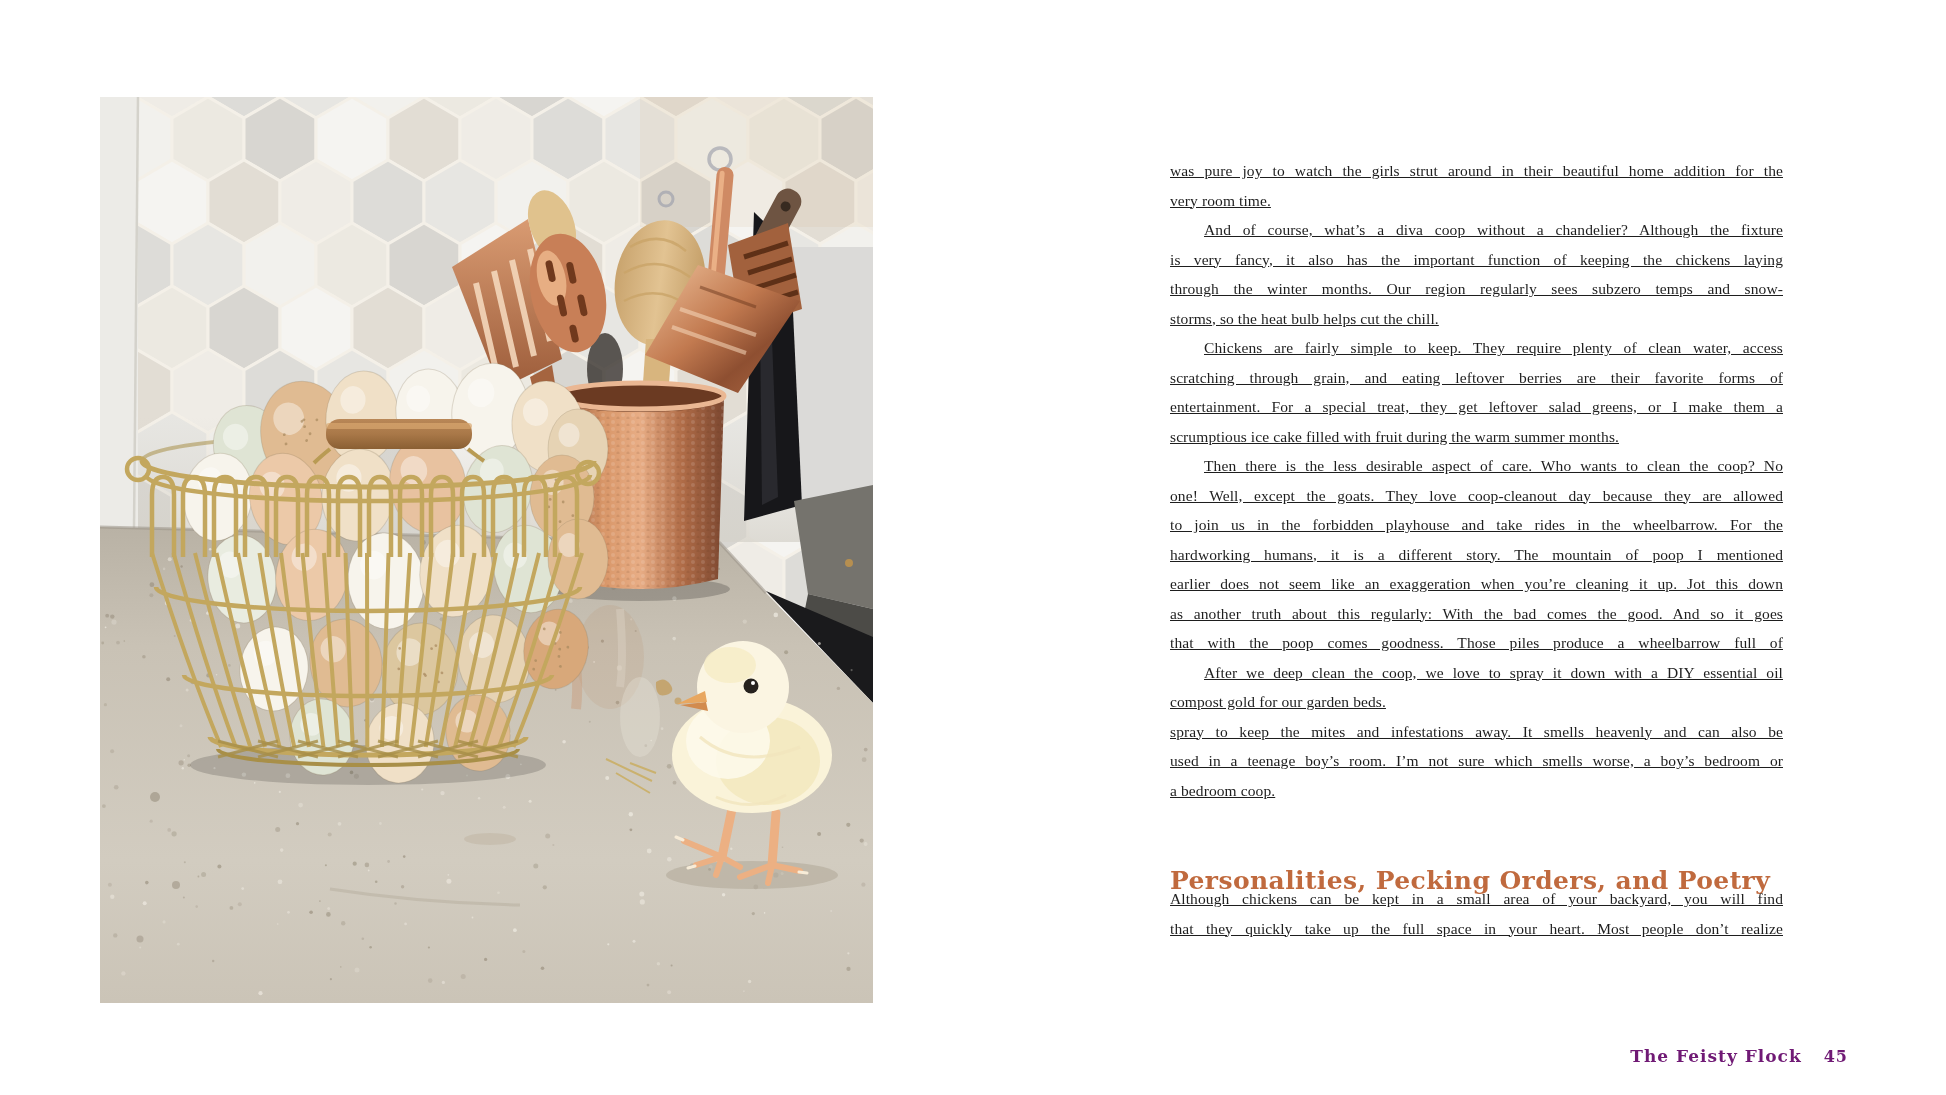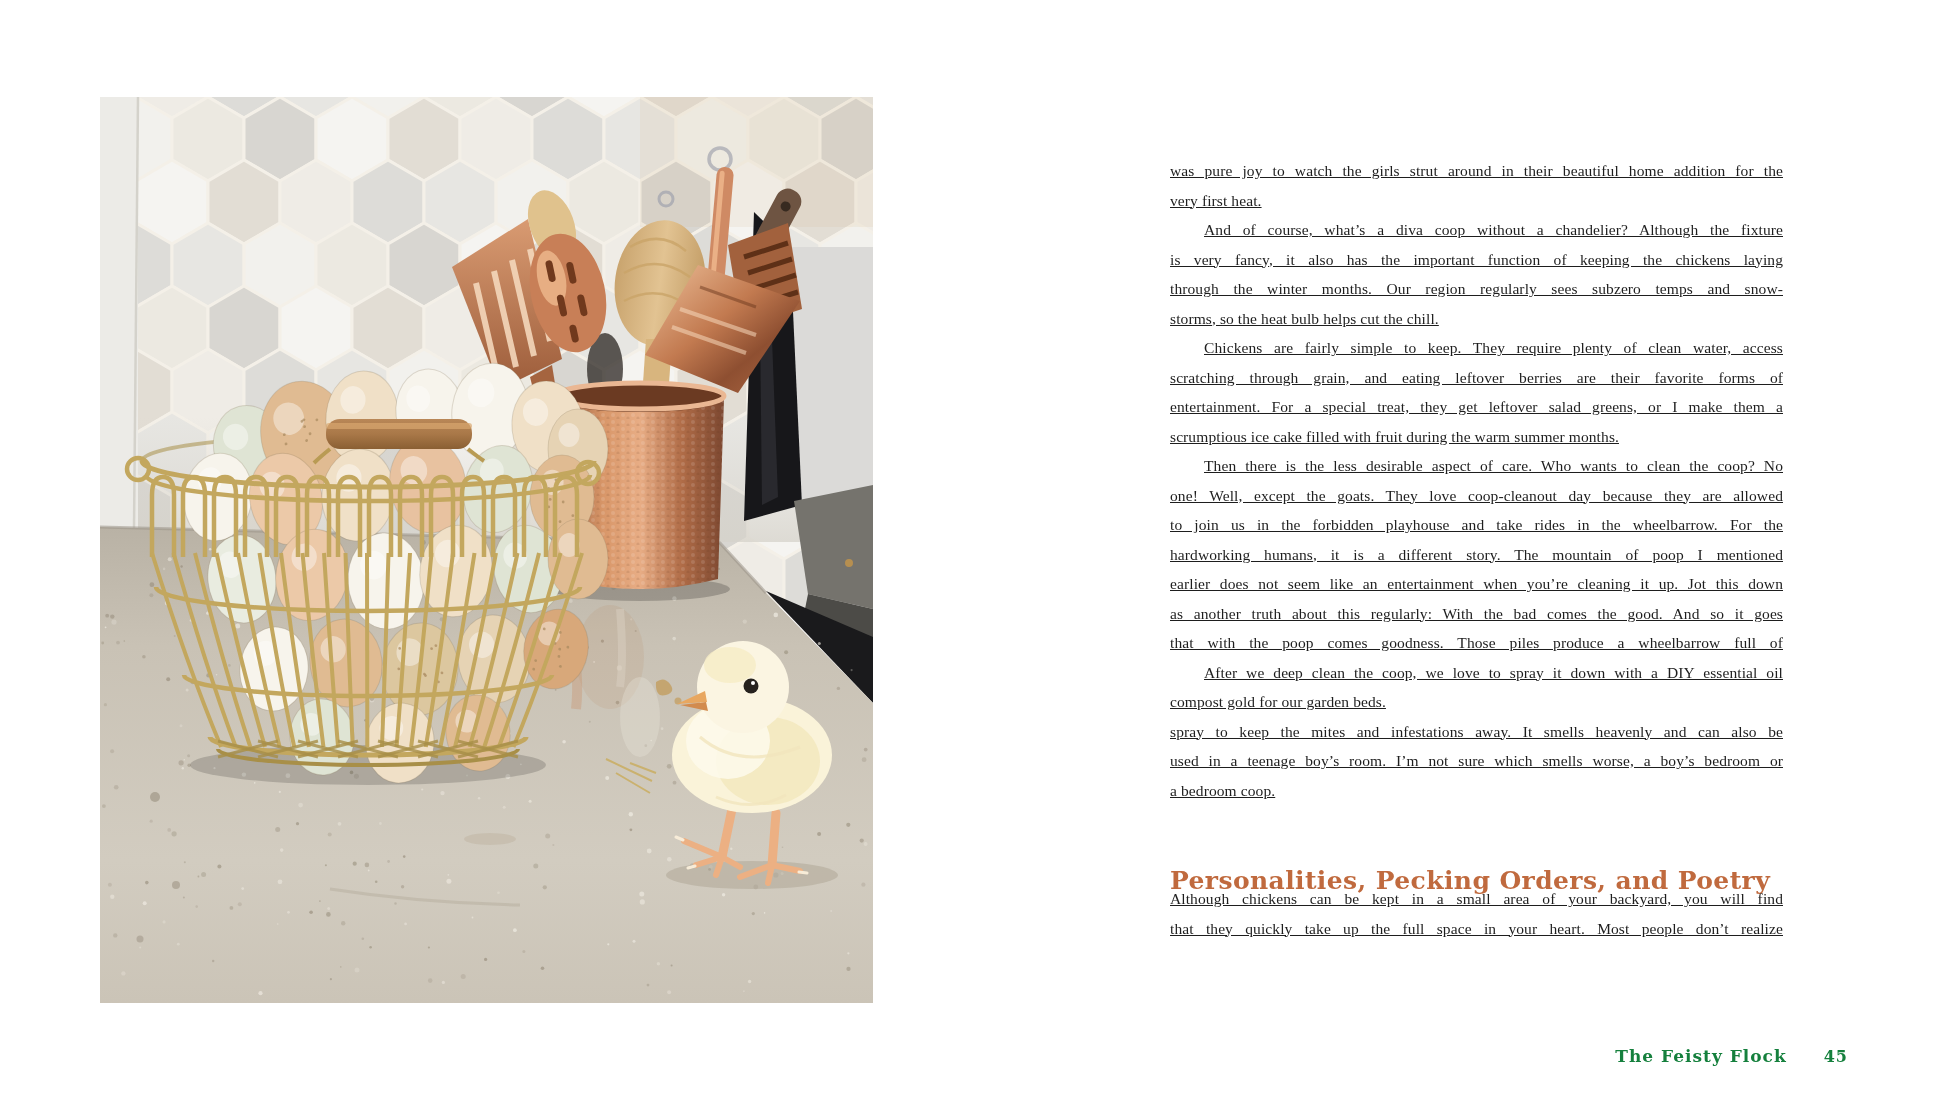--- a/index.html
+++ b/index.html
@@ -9,22 +9,22 @@
   #text-col{position:absolute;left:1170px;top:156px;width:613px;overflow:hidden;}
   .bline{font-size:15.5px;line-height:29.5px;color:#1e1e1e;
          text-align:justify;text-align-last:justify;white-space:normal;
          letter-spacing:.1px;text-decoration:underline;}
   .bline.pend{text-align-last:left;}
   .bline.pind{text-indent:34px;}
   #sec-heading{position:absolute;left:1170px;top:845px;width:640px;
        font-family:"DejaVu Serif",serif;font-weight:bold;font-size:25px;
        color:#c06a3e;letter-spacing:.4px;}
   #after-col{position:absolute;left:1170px;top:884px;width:613px;overflow:hidden;}
-  #folio{position:absolute;top:1030px;right:98px;display:flex;gap:37px;align-items:baseline;
-       font-family:"DejaVu Serif",serif;font-weight:bold;color:#15803d;}
+  #folio{position:absolute;top:1030px;right:98px;display:flex;gap:22px;align-items:baseline;
+       font-family:"DejaVu Serif",serif;font-weight:bold;color:#701a75;}
   #folio .chap{font-size:17px;letter-spacing:1px;}
   #folio .num{font-size:16px;letter-spacing:1px;margin-top:17px;}
   
   #photo{position:absolute;left:100px;top:97px;width:773px;height:906px;}
 </style>
 </head>
 <body>
 
 <div id="page">
 
@@ -816,34 +816,34 @@
       <g>
         <polygon points="605,594 577,607 607,605" fill="#e8a760"></polygon>
         <polygon points="606,605 580,608 608,614" fill="#d28b4e"></polygon>
       </g>
       <path d="M600,640 q40,34 100,10 M616,700 q36,16 70,-2" stroke="#f1e5bd" stroke-width="3" fill="none" opacity="0.8"></path>
     </g>
   </svg>
 
   <div id="text-col">
       <div class="bline">was pure joy to watch the girls strut around in their beautiful home addition for the</div>
-      <div class="bline pend">very first heat.</div>
+      <div class="bline pend">very room time.</div>
       <div class="bline pind">And of course, what’s a diva coop without a chandelier? Although the fixture</div>
       <div class="bline">is very fancy, it also has the important function of keeping the chickens laying</div>
       <div class="bline">through the winter months. Our region regularly sees subzero temps and snow-</div>
       <div class="bline pend">storms, so the heat bulb helps cut the chill.</div>
       <div class="bline pind">Chickens are fairly simple to keep. They require plenty of clean water, access</div>
       <div class="bline">scratching through grain, and eating leftover berries are their favorite forms of</div>
       <div class="bline">entertainment. For a special treat, they get leftover salad greens, or I make them a</div>
       <div class="bline pend">scrumptious ice cake filled with fruit during the warm summer months.</div>
       <div class="bline pind">Then there is the less desirable aspect of care. Who wants to clean the coop? No</div>
       <div class="bline">one! Well, except the goats. They love coop-cleanout day because they are allowed</div>
       <div class="bline">to join us in the forbidden playhouse and take rides in the wheelbarrow. For the</div>
       <div class="bline">hardworking humans, it is a different story. The mountain of poop I mentioned</div>
-      <div class="bline">earlier does not seem like an entertainment when you’re cleaning it up. Jot this down</div>
+      <div class="bline">earlier does not seem like an exaggeration when you’re cleaning it up. Jot this down</div>
       <div class="bline">as another truth about this regularly: With the bad comes the good. And so it goes</div>
       <div class="bline">that with the poop comes goodness. Those piles produce a wheelbarrow full of</div>
       <div class="bline pind">After we deep clean the coop, we love to spray it down with a DIY essential oil</div>
       <div class="bline pend">compost gold for our garden beds.</div>
       <div class="bline">spray to keep the mites and infestations away. It smells heavenly and can also be</div>
       <div class="bline">used in a teenage boy’s room. I’m not sure which smells worse, a boy’s bedroom or</div>
       <div class="bline pend">a bedroom coop.</div>
     </div>
 
   <h2 id="sec-heading">Personalities, Pecking Orders, and Poetry</h2>

